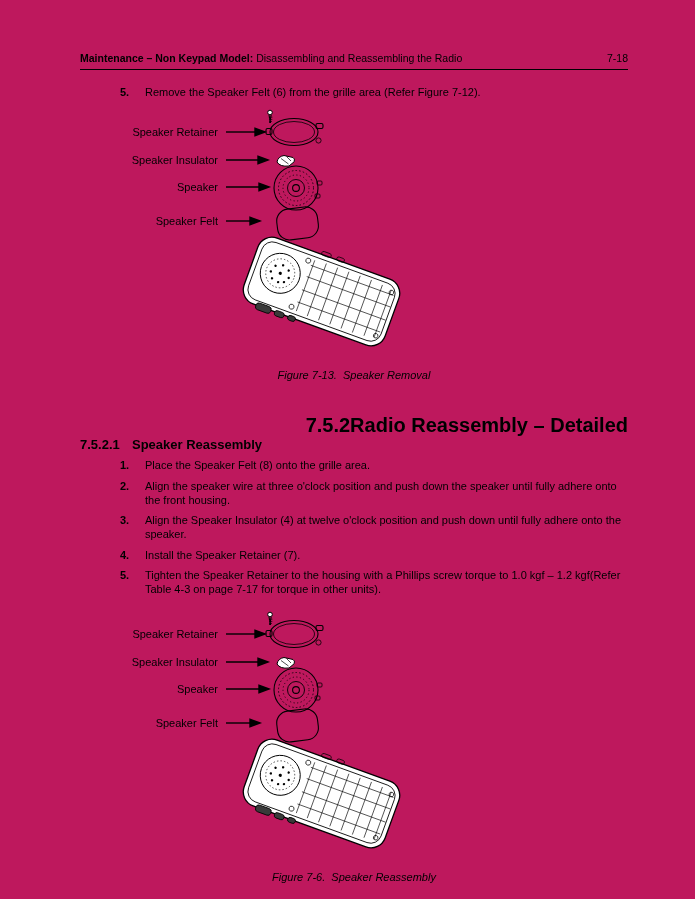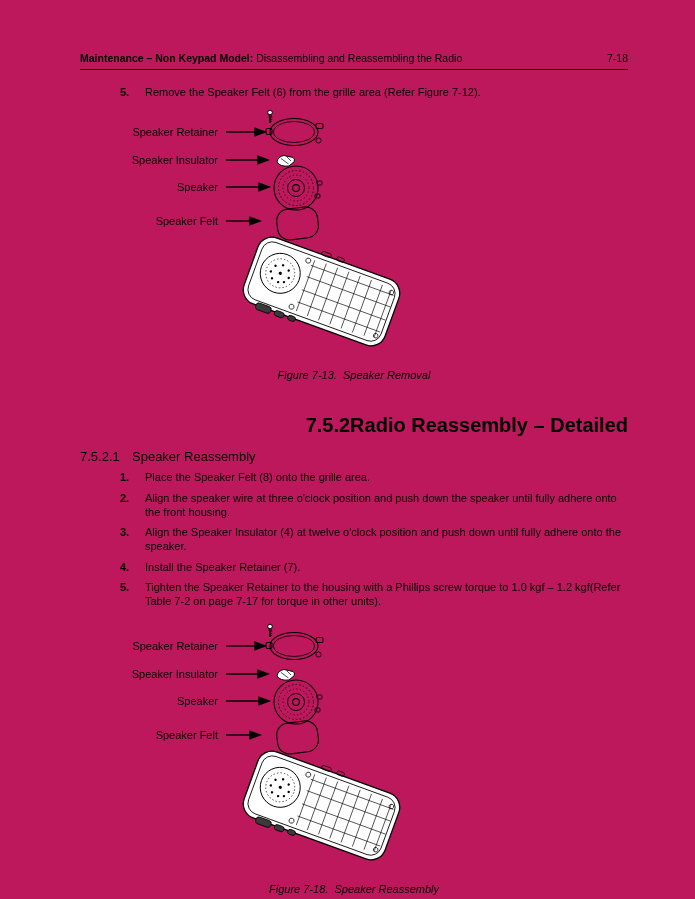--- a/index.html
+++ b/index.html
@@ -23,21 +23,21 @@
   .step .txt { flex:1; }
 
   .figure { margin-left:50px; margin-top:8px; }
   .fig-caption {
     text-align:center; font-style:italic; font-size:11px;
     margin-top:13px; white-space:pre-wrap;
   }
 
   .h2 { font-size:20px; font-weight:bold; margin-top:33px;text-align:right; }
   .h2 .no { display:inline-block; width:48px; }
-  .h3 { font-size:13px; font-weight:normal; margin-top:12px; }
+  .h3 { font-size:13px; font-weight:bold; }
   .h3 .no { display:inline-block; width:52px; }
 
   .lbl { font-size:11px; font-family:"Liberation Sans", sans-serif; }
 </style>
 </head>
 <body>
 
 <svg width="0" height="0" style="position:absolute" aria-hidden="true">
   <defs>
     <g id="exploded-diagram">
@@ -178,28 +178,28 @@
     <div class="step">
       <span class="num">3.</span>
       <span class="txt">Align the Speaker Insulator (4) at twelve o'clock position and push down until fully adhere onto the speaker.</span>
     </div>
     <div class="step">
       <span class="num">4.</span>
       <span class="txt">Install the Speaker Retainer (7).</span>
     </div>
     <div class="step">
       <span class="num">5.</span>
-      <span class="txt">Tighten the Speaker Retainer to the housing with a Phillips screw torque to 1.0 kgf – 1.2 kgf(Refer Table 7-2 on page 7-17 for torque in other units).</span>
+      <span class="txt">Tighten the Speaker Retainer to the housing with a Phillips screw torque to 1.0 kgf – 1.2 kgf(Refer Table 4-3 on page 7-17 for torque in other units).</span>
     </div>
   </div>
 
   <div class="figure" style="margin-top:12px;">
     <svg width="420" height="245" viewBox="0 0 420 245">
       <text class="lbl" x="88" y="28.5" text-anchor="end">Speaker Retainer</text>
       <text class="lbl" x="88" y="56.5" text-anchor="end">Speaker Insulator</text>
       <text class="lbl" x="88" y="83.5" text-anchor="end">Speaker</text>
       <text class="lbl" x="88" y="117.5" text-anchor="end">Speaker Felt</text>
       <use href="#exploded-diagram" x="0" y="0"></use>
     </svg>
   </div>
-  <div class="fig-caption">Figure 7-18.  Speaker Reassembly</div>
+  <div class="fig-caption">Figure 7-6.  Speaker Reassembly</div>
 
 </div>
 
 </body></html>

